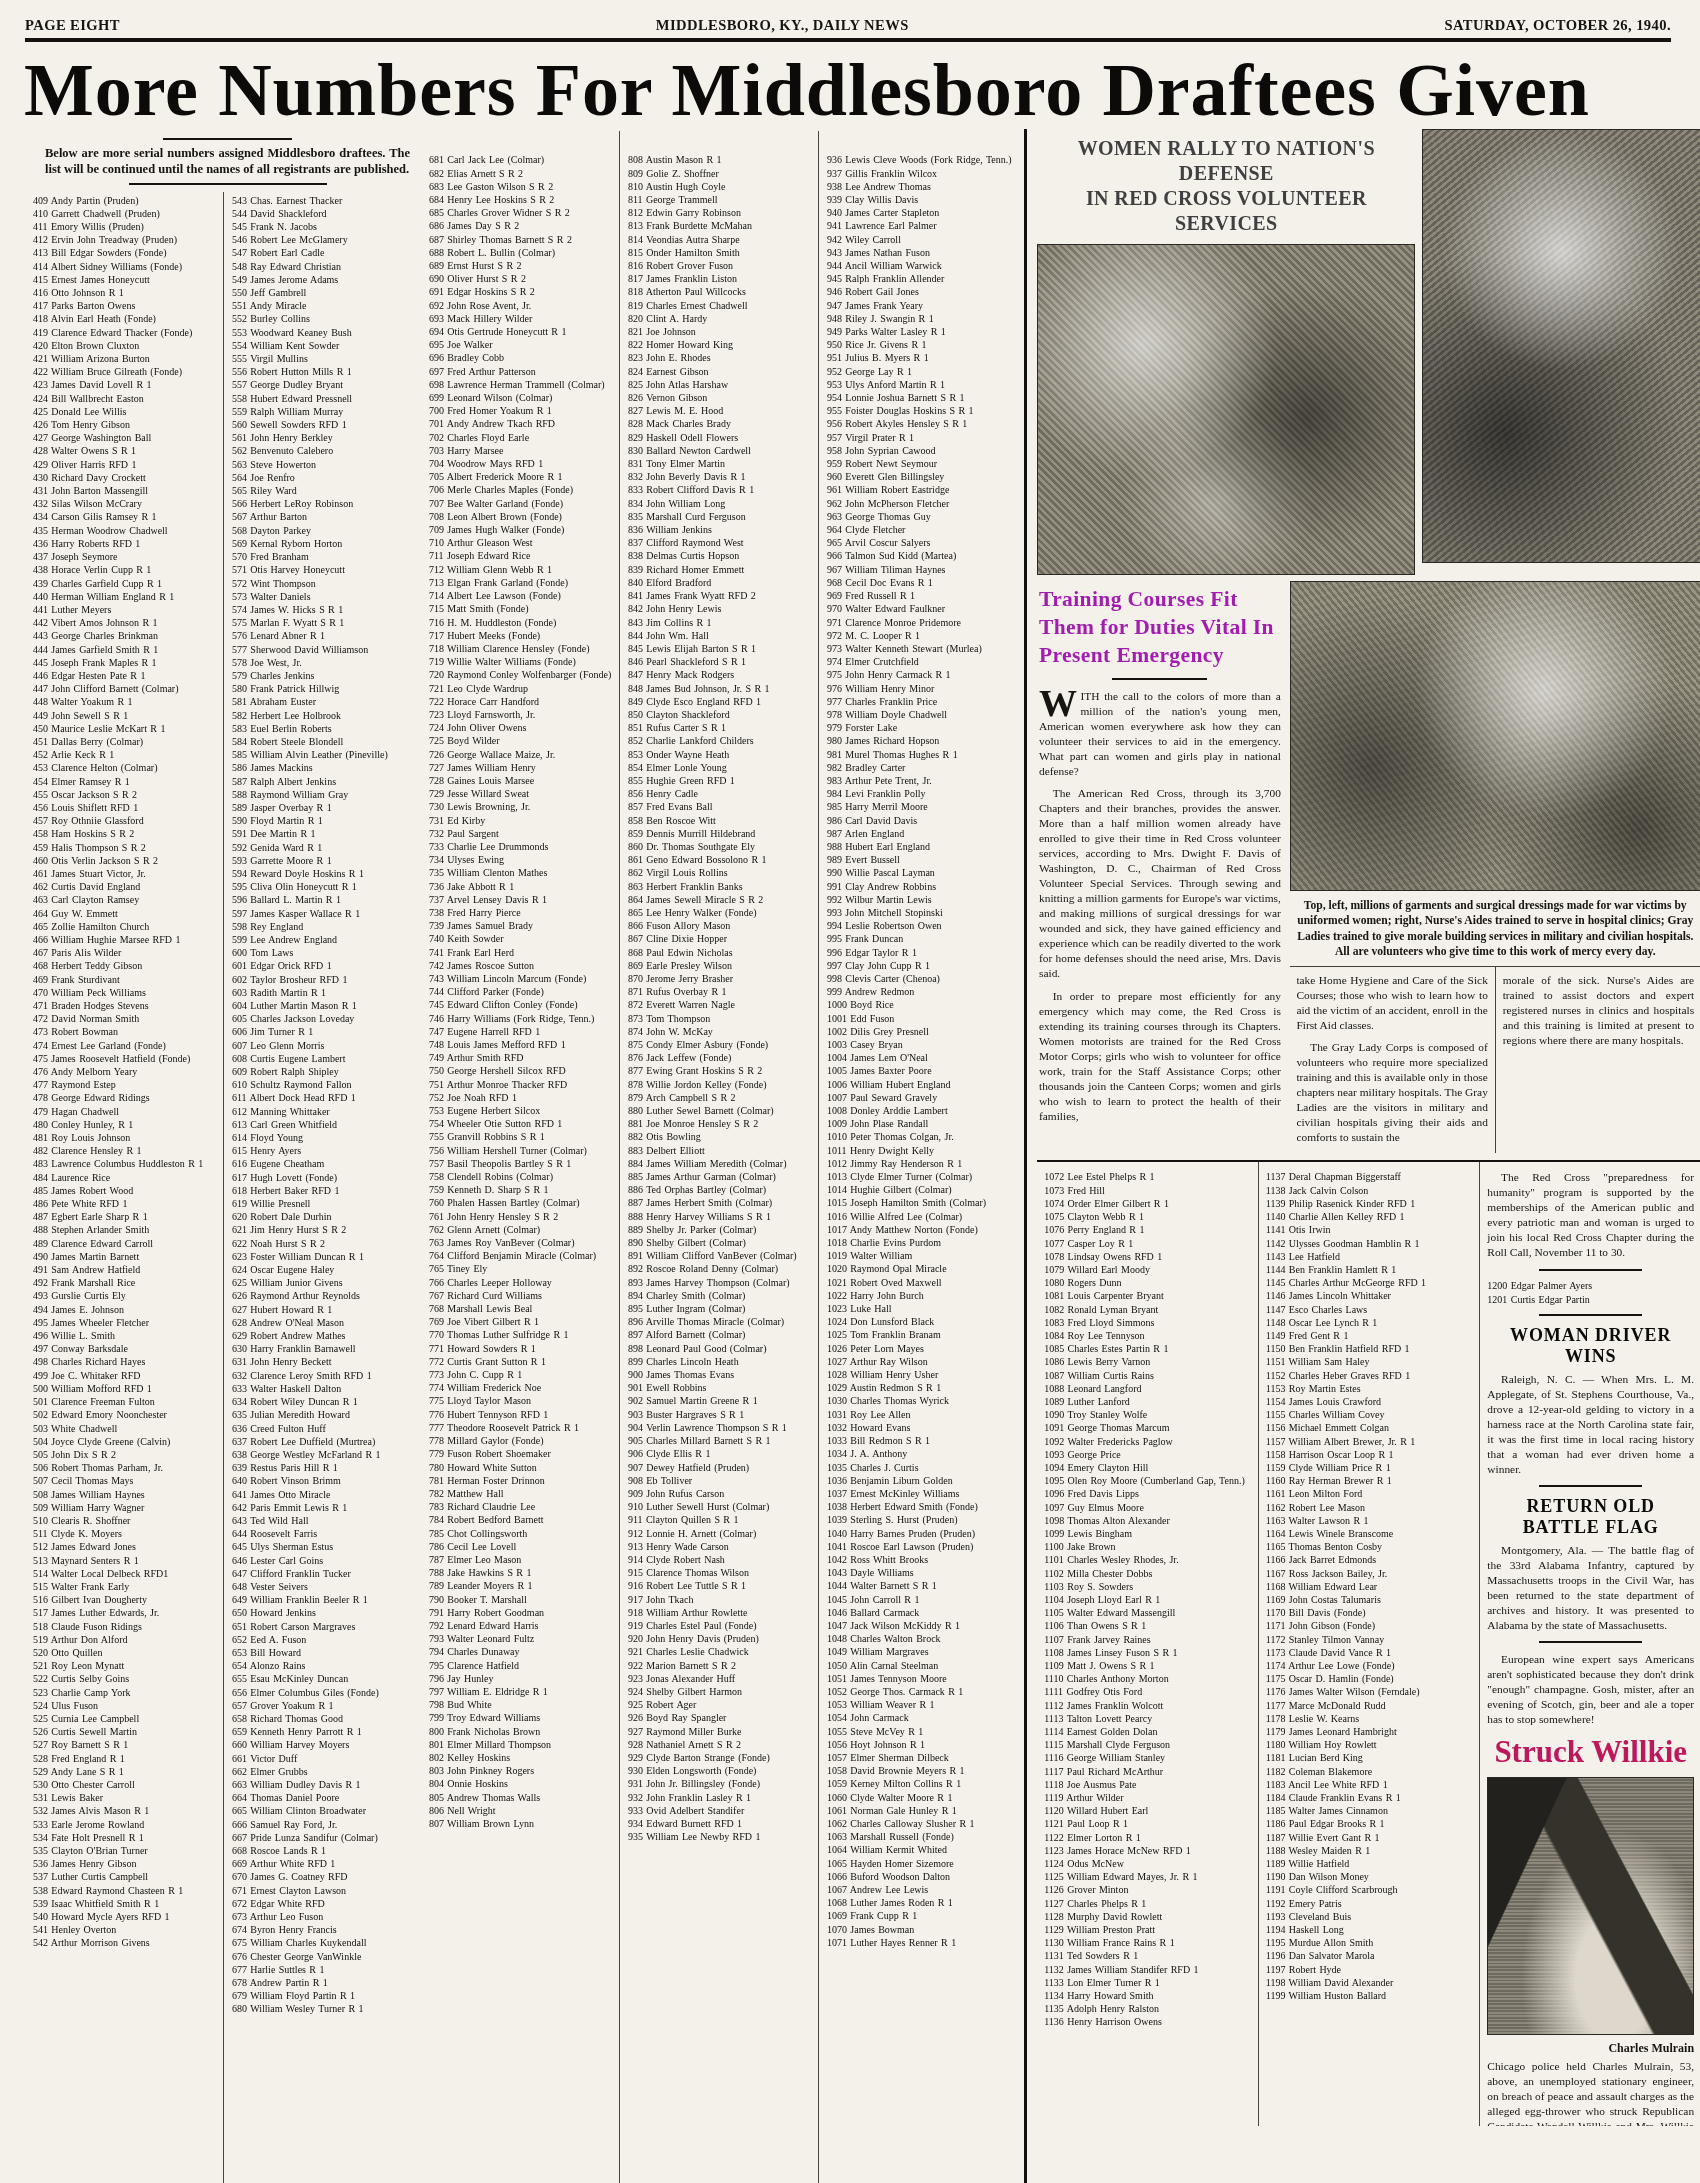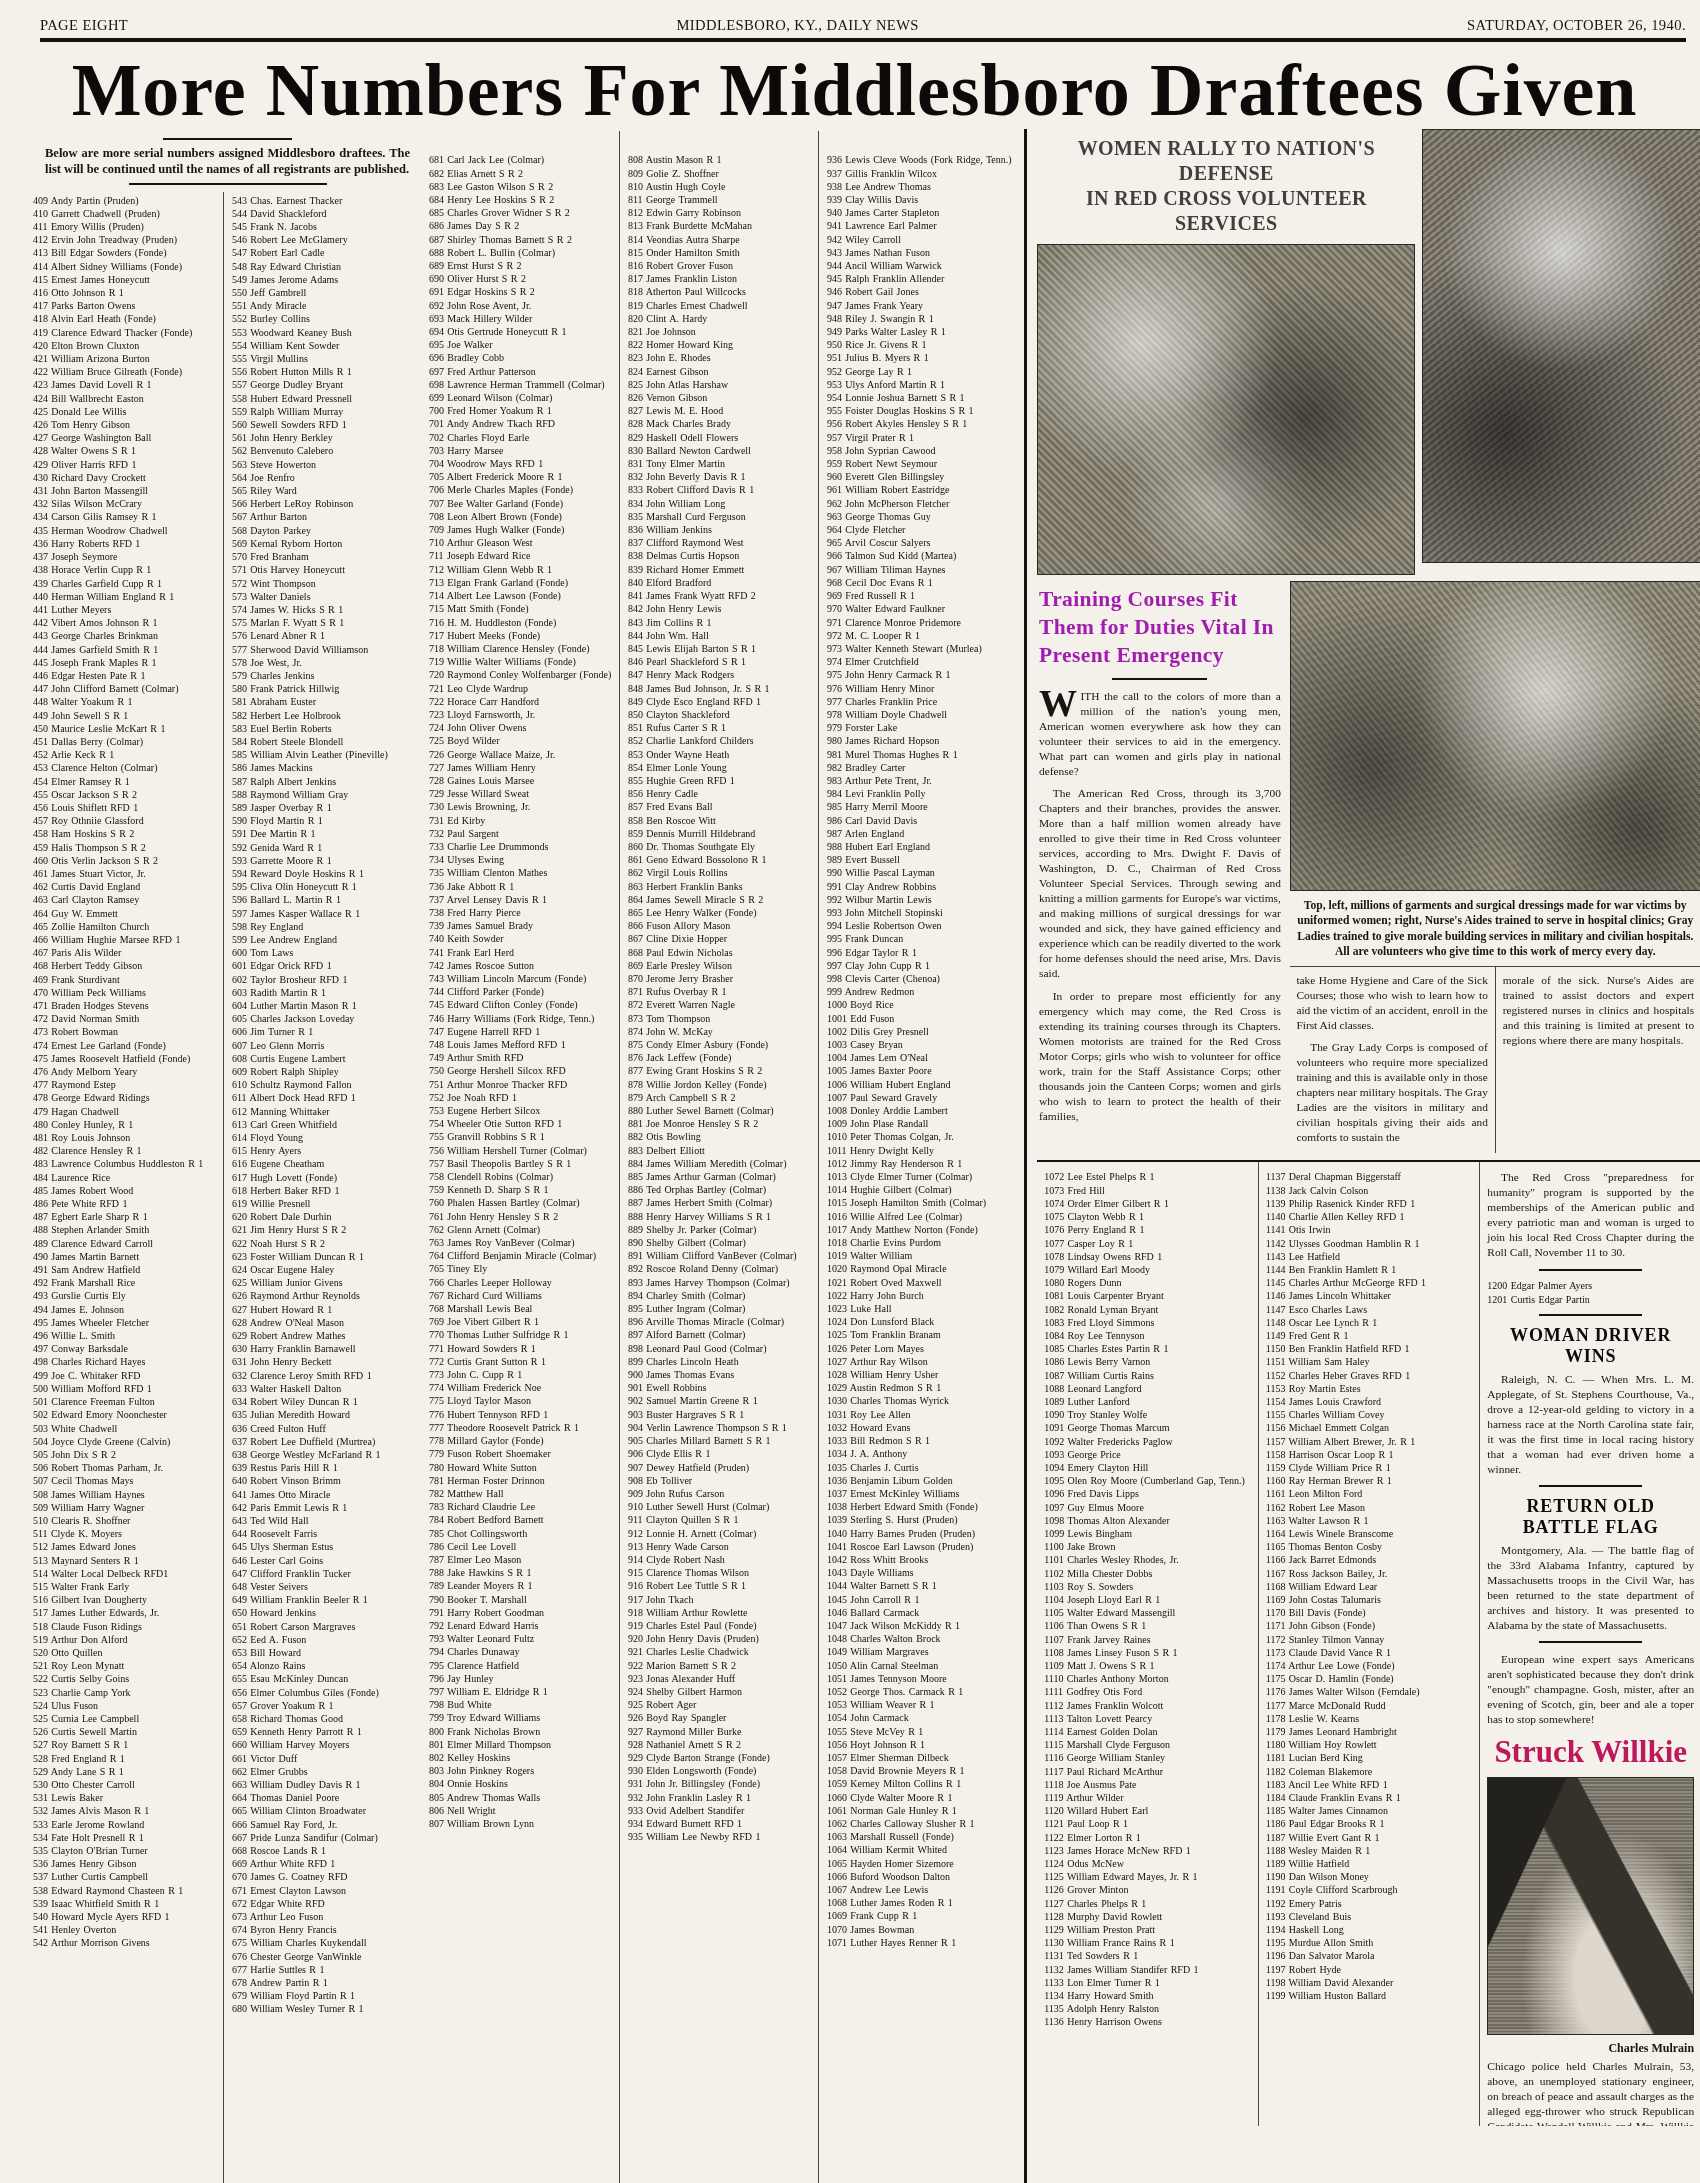--- a/index.html
+++ b/index.html
@@ -2,25 +2,25 @@
 <html style="font-size:13.8px"><head>
 <meta charset="utf-8">
 <style>
   html,body{margin:0;padding:0;}
   body{
     width:1701px;height:2184px;position:relative;overflow:hidden;
     background:#f3f1ea;color:#171511;
     font-family:"Liberation Serif","DejaVu Serif",serif;
     -webkit-font-smoothing:antialiased;
   }
-  .masthead{position:absolute;top:17px;left:40px;width:1646px;display:flex;
-    justify-content:space-between;align-items:flex-start;font-weight:normal;font-size:14.6px;
+  .masthead{position:absolute;top:17px;left:25px;width:1646px;display:flex;
+    justify-content:space-between;align-items:flex-start;font-weight:bold;font-size:14.6px;
     border-bottom:4.3px solid #151310;padding-bottom:4.3px;letter-spacing:0.4px;}
   .banner{position:absolute;top:48px;left:24px;width:1661px;
-    font-size:74px;font-weight:bold;white-space:nowrap;letter-spacing:0.9px;color:#0c0b09;text-align:center;}
+    font-size:74px;font-weight:bold;white-space:nowrap;letter-spacing:0.9px;color:#0c0b09;}
   
   .names{position:absolute;top:131px;left:26px;width:991px;height:2053px;display:flex;}
   .pair{width:396px;display:flex;flex-direction:column;}
   .introwrap{padding:6.9px 12px 5.2px 19px;}
   .introrule{height:1.7px;background:#15130f;width:129px;margin:0 auto 5.2px auto;}
   .intro{font-size:12.5px;line-height:16.3px;font-weight:bold;text-align:justify;}
   .introrule2{height:1.7px;background:#15130f;width:198px;margin:6px auto 1.7px auto;}
   .paircols{display:flex;flex:1;min-height:0;}
   .col{flex:1;min-width:0;padding:1.7px 5.2px 0 6.9px;overflow:hidden;}
   .col + .col{border-left:0.9px solid #4a463f;padding-left:8px;}

